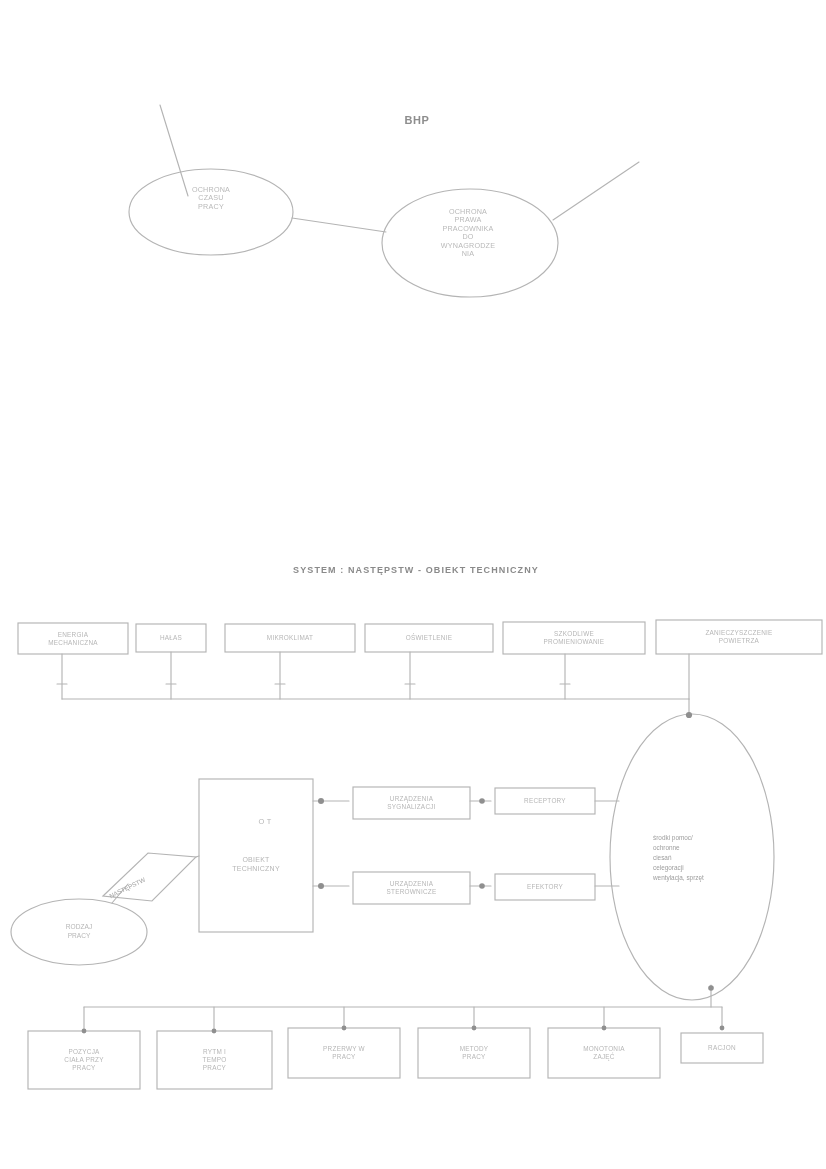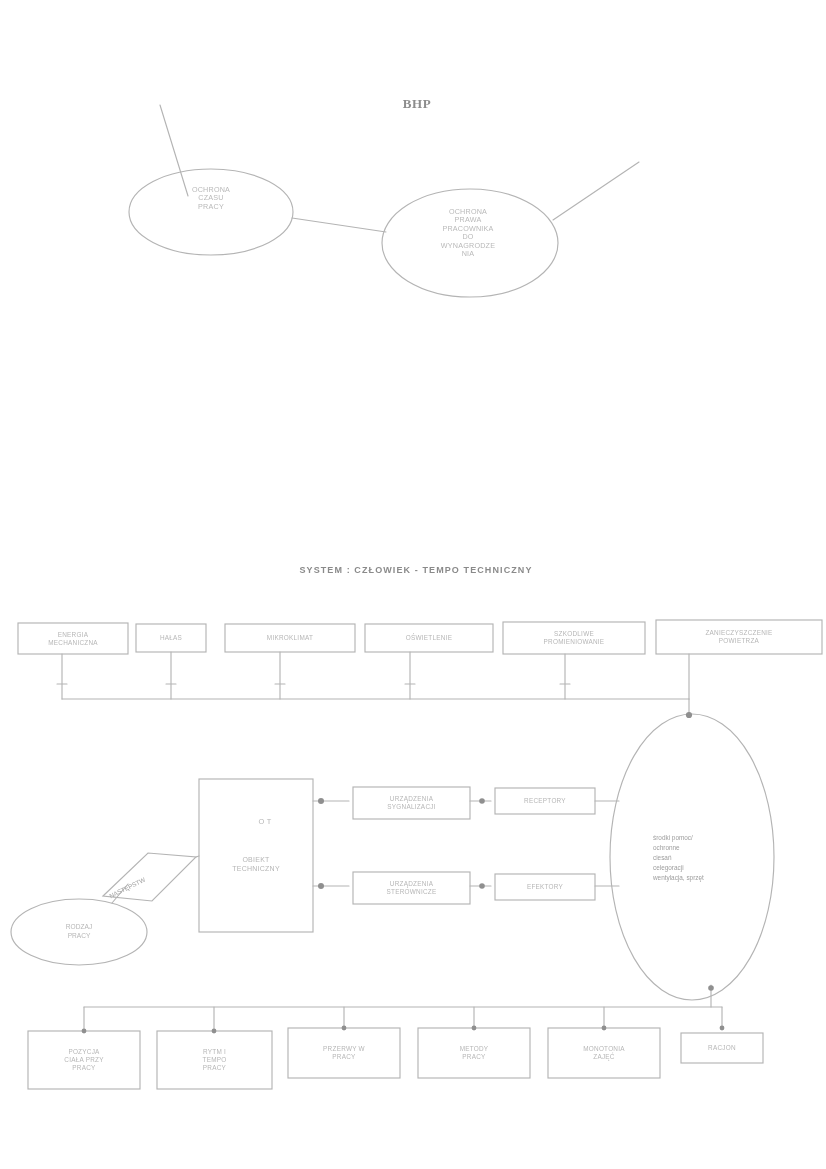--- a/index.html
+++ b/index.html
@@ -33,24 +33,23 @@
     text-align: center;
     color: #b9b9b9;
     line-height: 1.18;
     letter-spacing: .2px;
     white-space: pre-line;
     user-select: none;
   }
 
   
   .t-bhp {
-    left: 382px; top: 96px; width: 70px;
-    font-size: 13px; font-weight: bold; color: #8d8d8d;
+    left: 382px; top: 114px; width: 70px;
+    font-size: 11px; font-weight: bold; color: #8d8d8d;
     letter-spacing: .6px;
-    font-family: Liberation Serif, serif;
   }
   .t-ell1 { left: 146px; top: 186px; width: 130px; font-size: 7.2px; }
   .t-ell2 { left: 404px; top: 208px; width: 128px; font-size: 7.2px; }
 
   
   .t-sys {
     left: 228px; top: 565px; width: 376px;
     font-size: 9px; font-weight: bold; color: #8a8a8a;
     letter-spacing: 1.1px;
   }
@@ -206,21 +205,21 @@
   <div class="lbl t-ell1">OCHRONA
 CZASU
 PRACY</div>
   <div class="lbl t-ell2">OCHRONA
 PRAWA
 PRACOWNIKA
 DO
 WYNAGRODZE
 NIA</div>
 
-  <div class="lbl t-sys">SYSTEM : CZŁOWIEK - TEMPO TECHNICZNY</div>
+  <div class="lbl t-sys">SYSTEM : NASTĘPSTW - OBIEKT TECHNICZNY</div>
 
   <div class="box-lbl" style="left:18px;  top:623px; width:110px; height:31px;">ENERGIA
 MECHANICZNA</div>
   <div class="box-lbl" style="left:136px; top:624px; width:70px;  height:28px;">HAŁAS</div>
   <div class="box-lbl" style="left:225px; top:624px; width:130px; height:28px;">MIKROKLIMAT</div>
   <div class="box-lbl" style="left:365px; top:624px; width:128px; height:28px;">OŚWIETLENIE</div>
   <div class="box-lbl" style="left:503px; top:622px; width:142px; height:32px;">SZKODLIWE
 PROMIENIOWANIE</div>
   <div class="box-lbl" style="left:656px; top:620px; width:166px; height:34px;">ZANIECZYSZCZENIE
 POWIETRZA</div>

